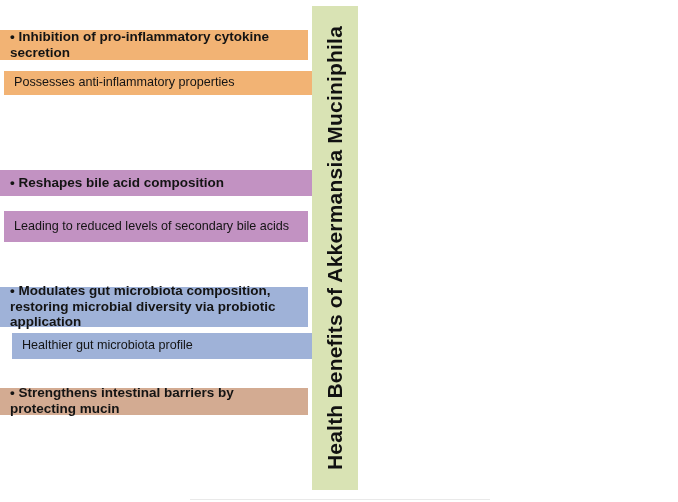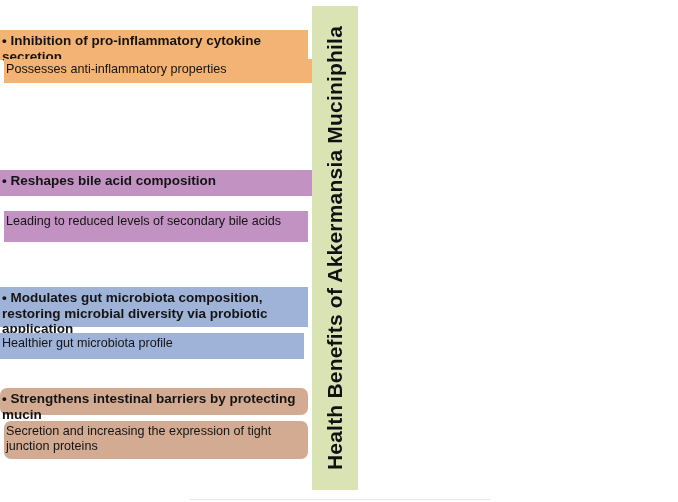--- a/index.html
+++ b/index.html
@@ -53,43 +53,43 @@
     letter-spacing: 0.2px;
     color: #111111;
     white-space: nowrap;
   }
 
   
   .box {
     position: absolute;
     box-sizing: border-box;
     display: flex;
-    align-items: flex-start;
-    padding: 3px 6px 4px 2px;
+    align-items: center;
+    padding: 3px 6px 4px 10px;
     line-height: 1.16;
     color: #141414;
   }
   .box .txt { display: block; width: 100%; }
   .head { font-weight: bold; font-size: 13.5px; }
   .sub  { font-weight: normal; font-size: 12.6px; }
 
   
   .c-orange { background: #f2b374; }
   .c-purple { background: #c292c2; }
   .c-blue   { background: #9fb2d8; }
-  .c-brown  { background: #d3ab92; border-radius: 7px; }
+  .c-brown  { background: #d3ab92; }
 
   
   #lb-1 { left: 0px;  top: 30px;  width: 308px; height: 30px; }
-  #lb-2 { left: 4px;  top: 59px;  width: 308px; height: 24px; }
+  #lb-2 { left: 4px;  top: 71px;  width: 308px; height: 24px; }
   #lb-3 { left: 4px;  top: 106px; width: 304px; height: 28px; }
   #lb-4 { left: 0px;  top: 170px; width: 336px; height: 26px; }
   #lb-5 { left: 4px;  top: 211px; width: 304px; height: 31px; }
   #lb-6 { left: 0px;  top: 287px; width: 308px; height: 40px; }
-  #lb-7 { left: 0;  top: 333px; width: 304px; height: 26px; }
+  #lb-7 { left: 12px;  top: 333px; width: 304px; height: 26px; }
   #lb-8 { left: 0px;  top: 388px; width: 308px; height: 27px; }
   #lb-9 { left: 4px;  top: 421px; width: 304px; height: 38px; }
 
   
   #bottom-rule {
     position: absolute;
     left: 190px;
     top: 499px;
     width: 300px;
     height: 1px;
@@ -125,23 +125,20 @@
     </div>
 
     <div class="box c-blue" id="lb-7">
       <span class="txt sub">Healthier gut microbiota profile</span>
     </div>
 
     <div class="box c-brown" id="lb-8">
       <span class="txt head">• Strengthens intestinal barriers by protecting mucin</span>
     </div>
 
-    <div class="box c-brown" id="lb-9">
-      <span class="txt sub">Secretion and increasing the expression of tight junction proteins</span>
-    </div>
   </div>
 
   <div id="center-title-band">
     <div id="center-title-text">Health Benefits of Akkermansia Muciniphila</div>
   </div>
 
   <div id="right-column" class="col">
 
     
 

